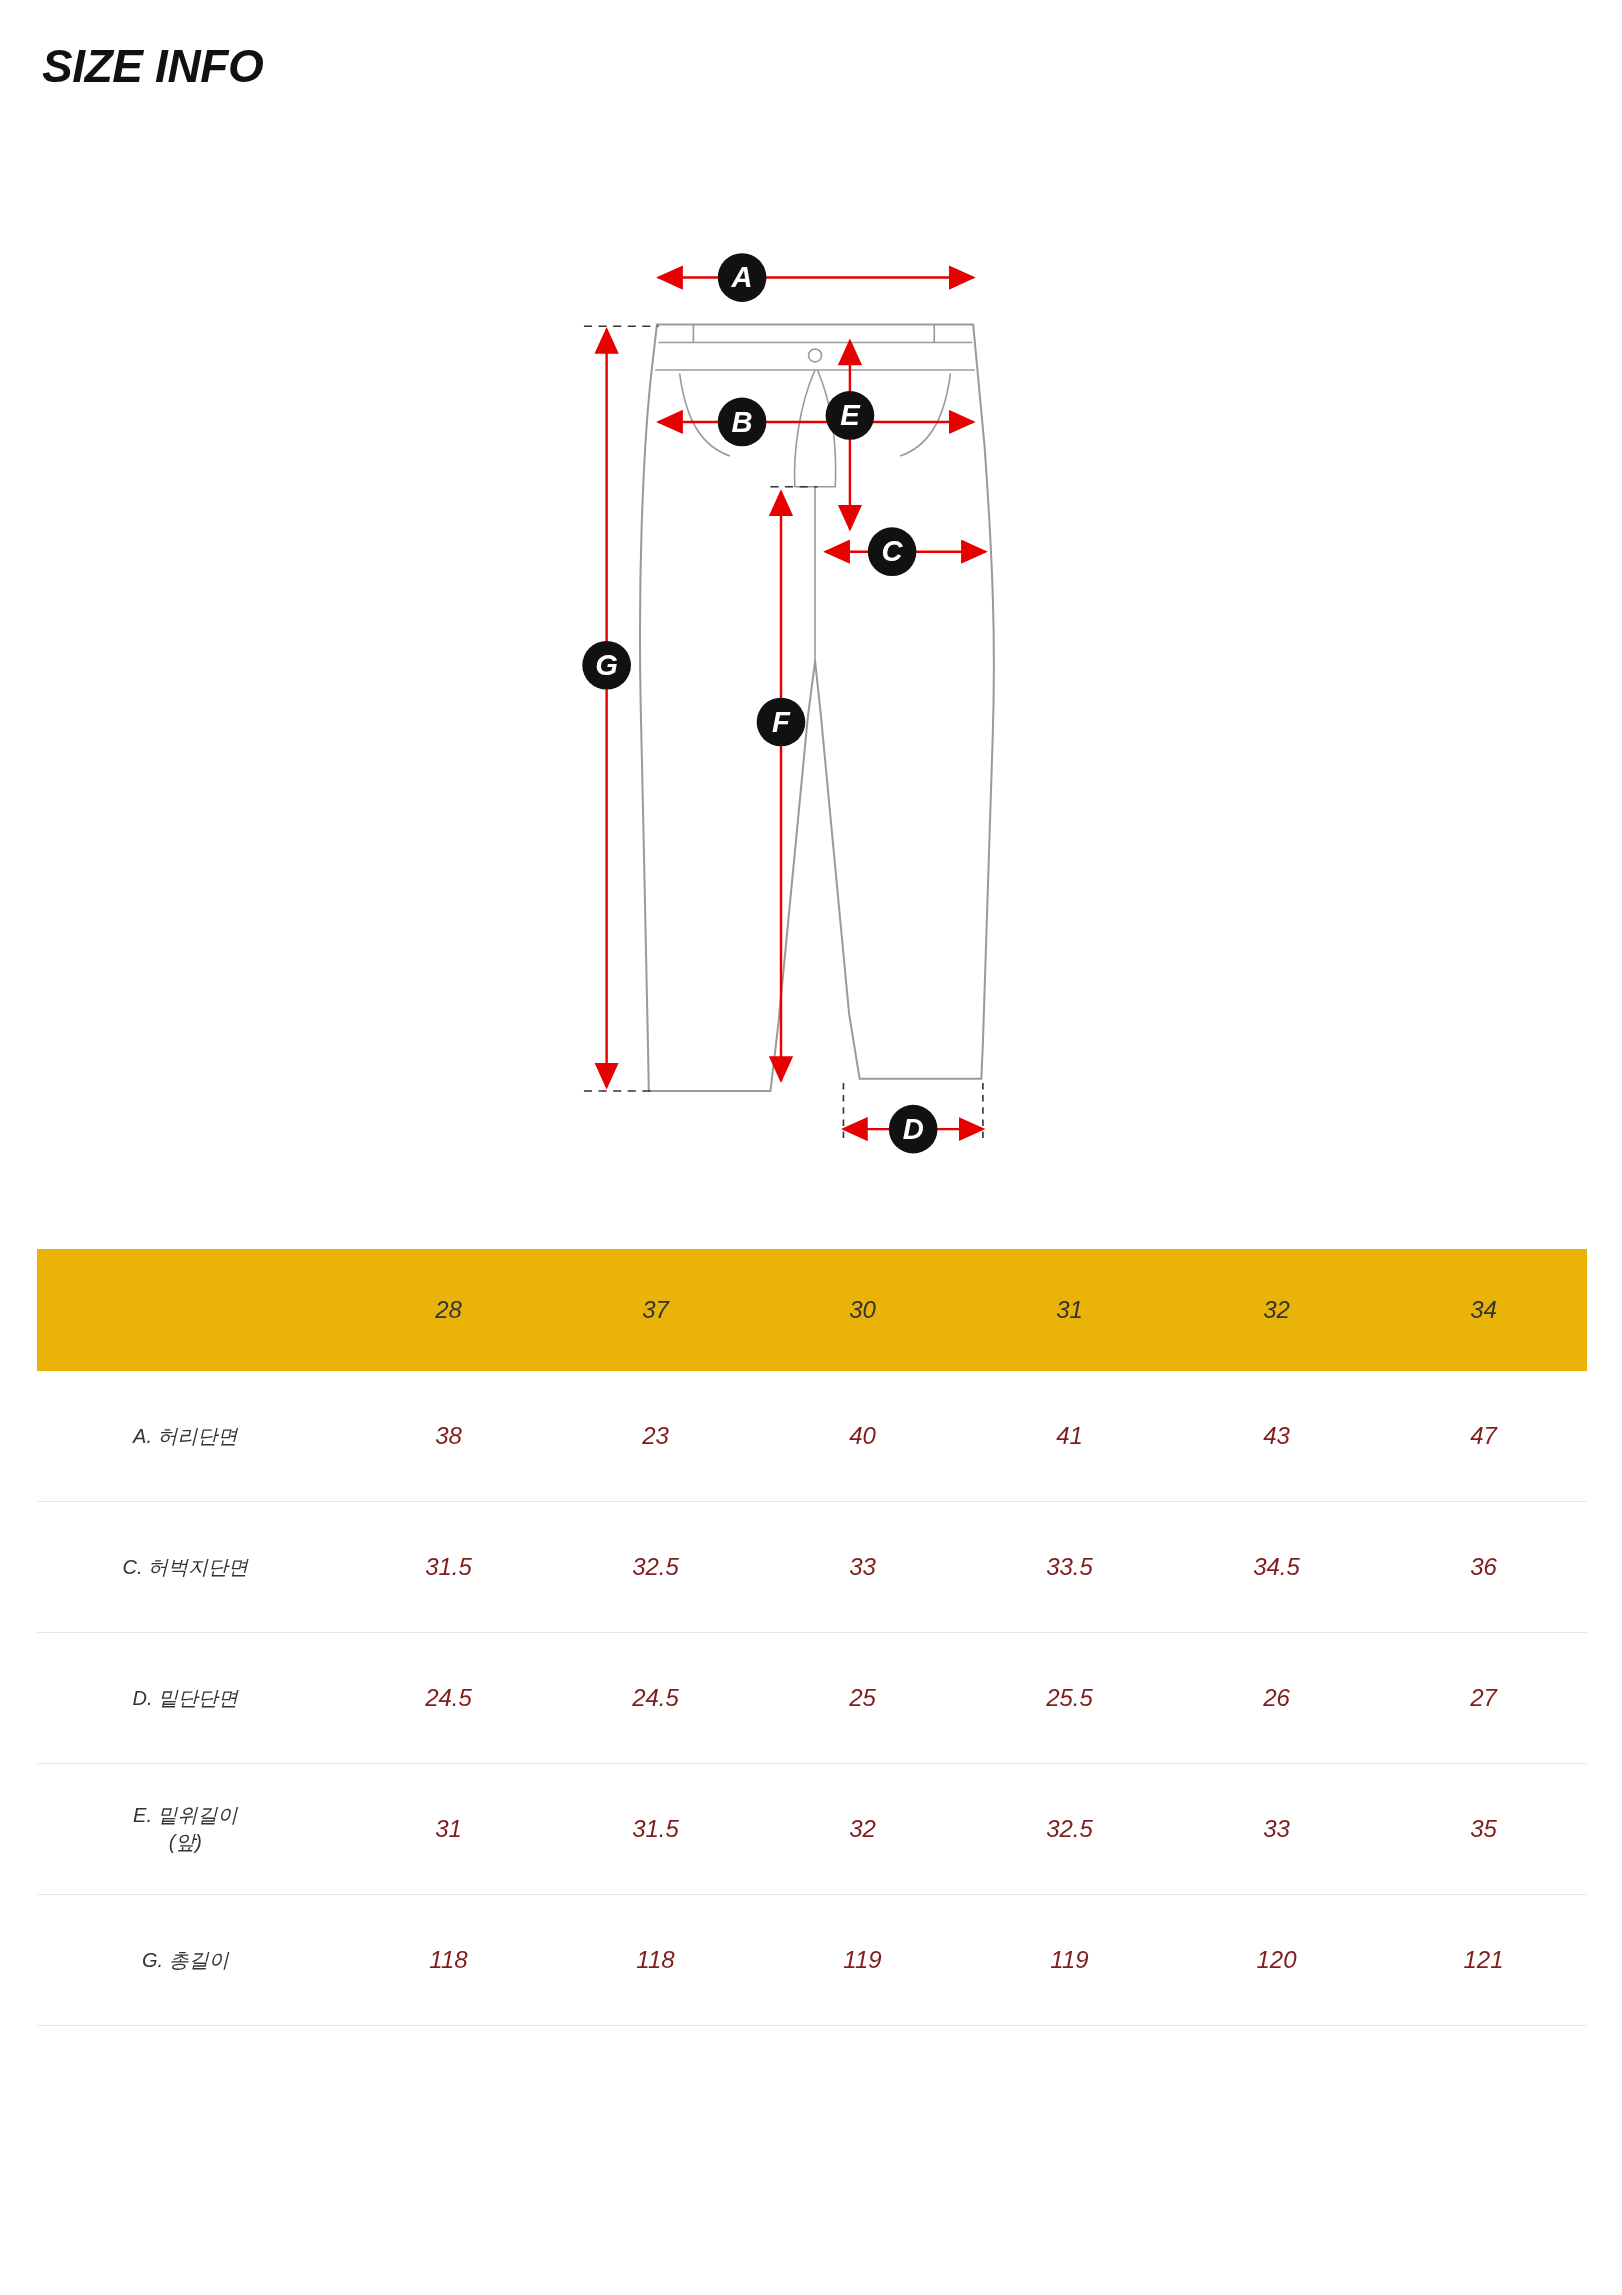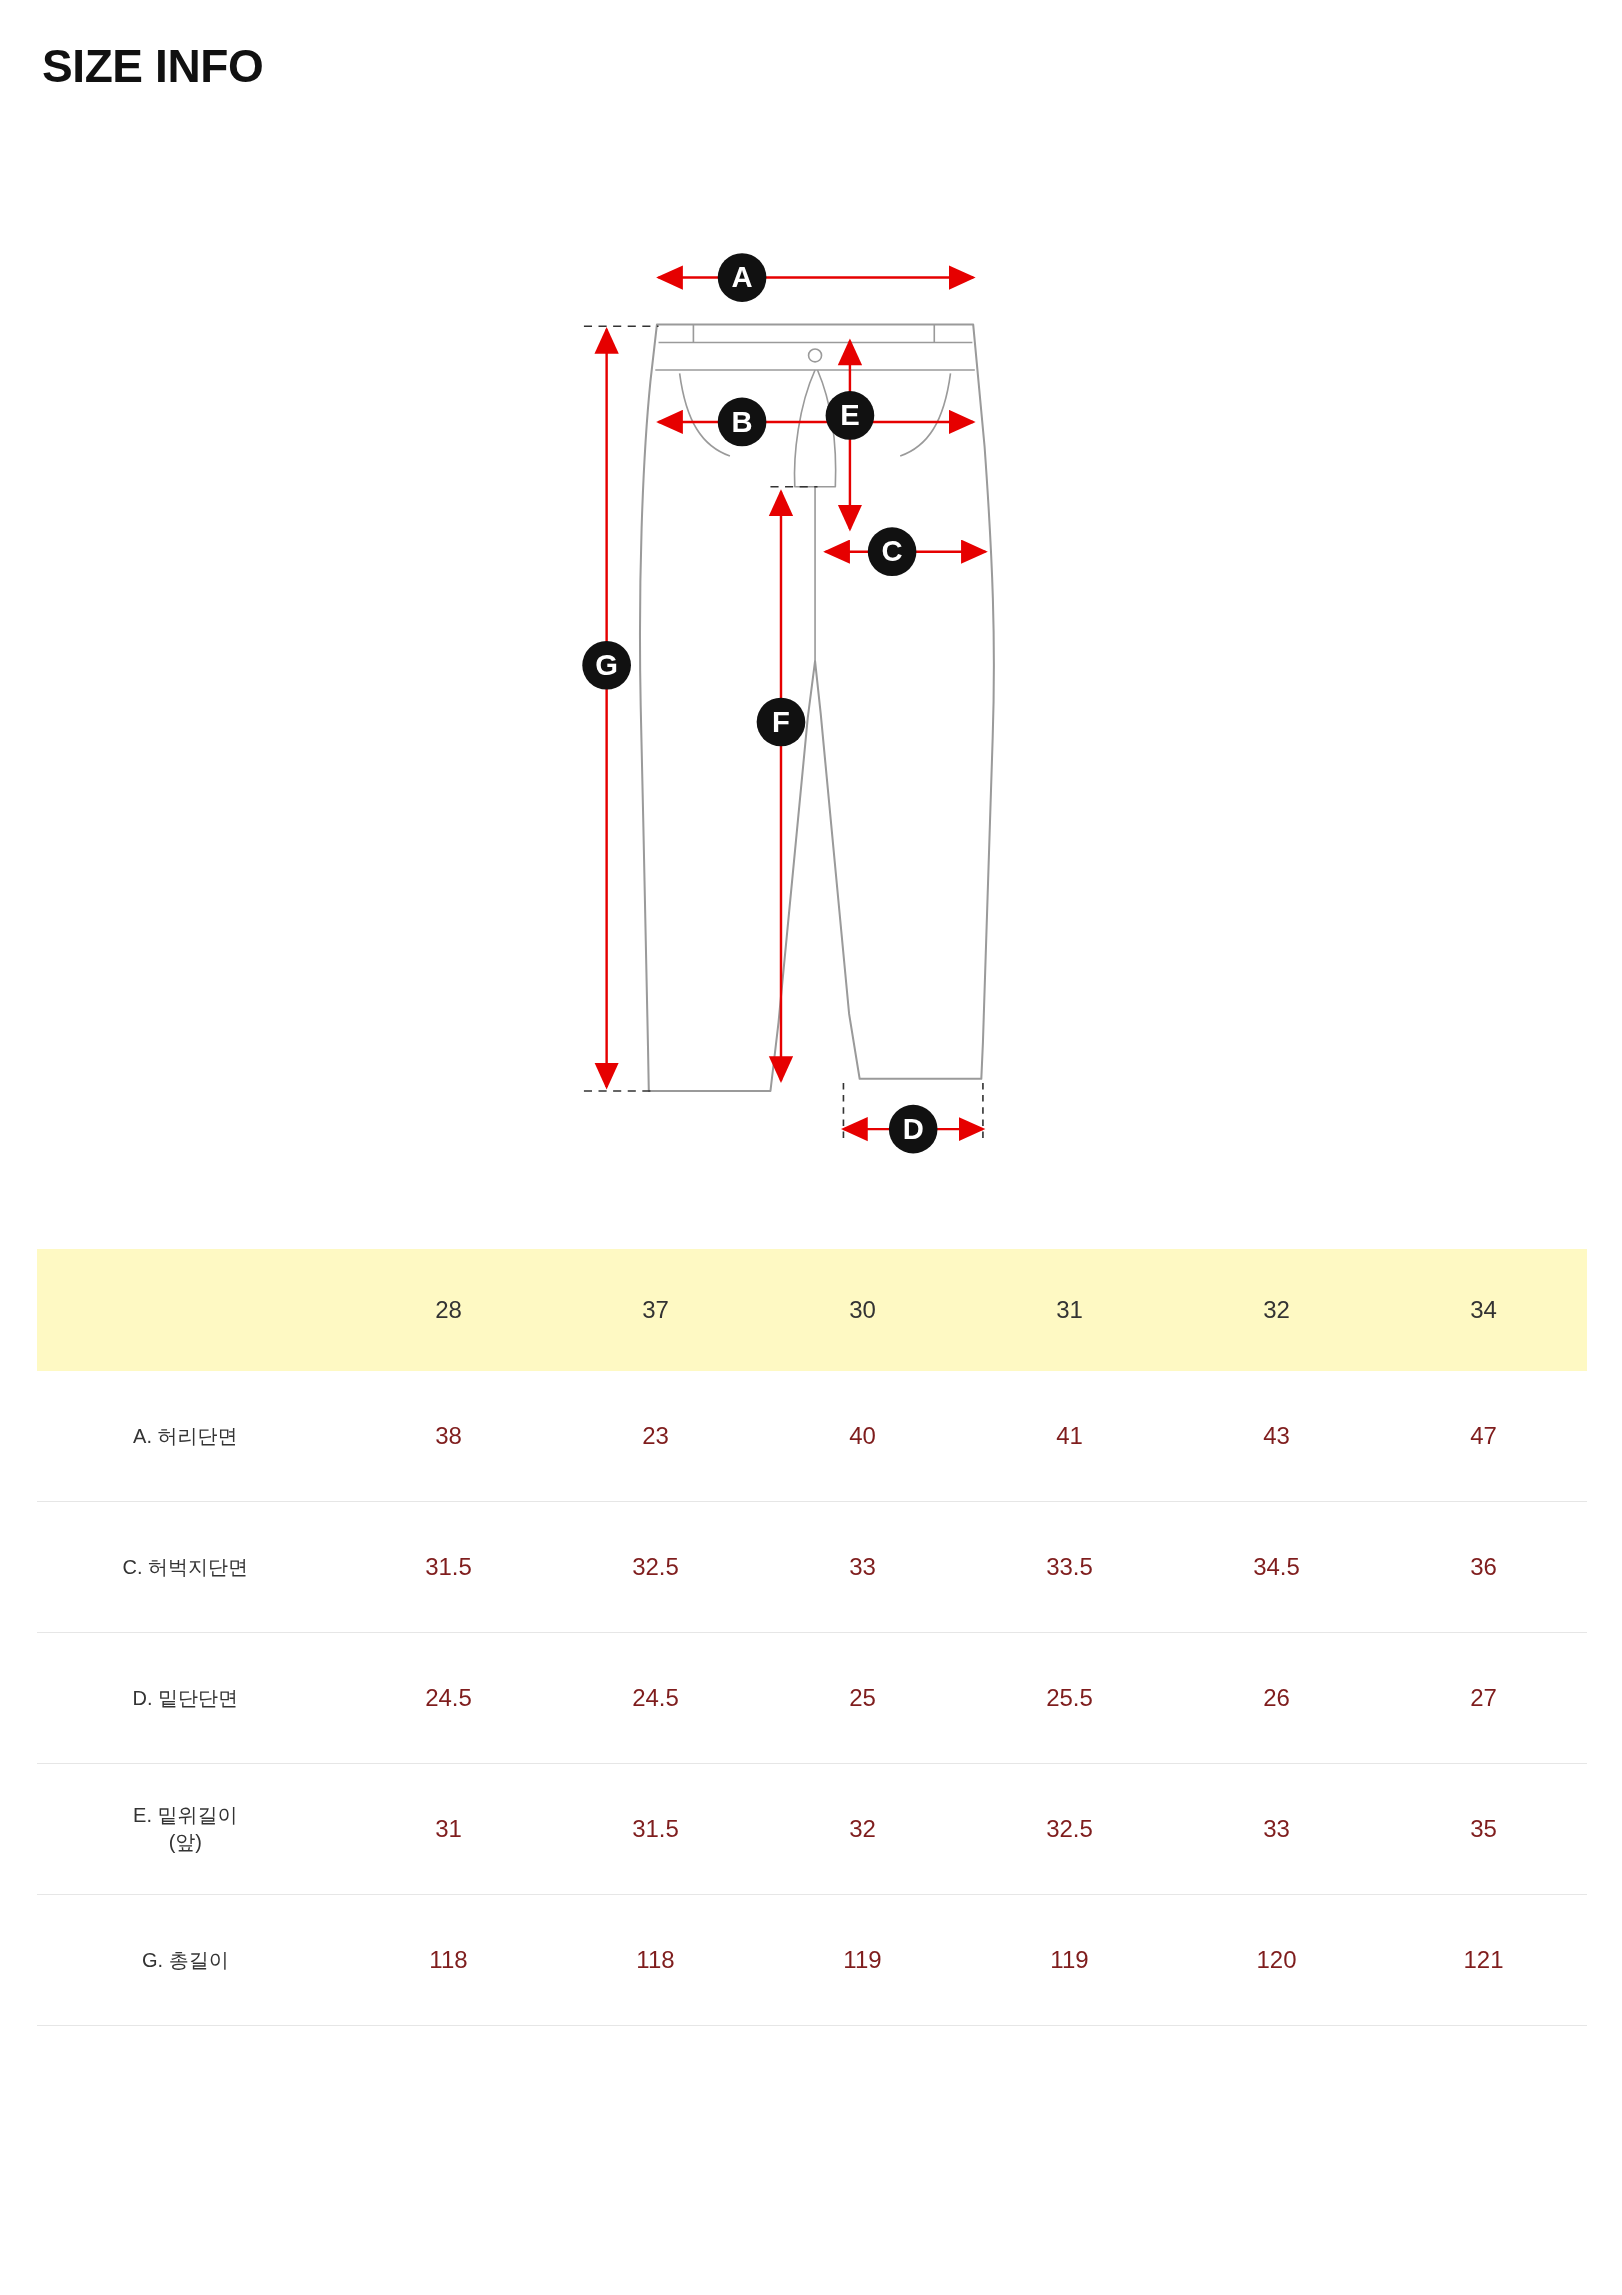--- a/index.html
+++ b/index.html
@@ -12,20 +12,21 @@
     height: 2295px;
     font-family: "Liberation Sans", sans-serif;
     color: #222222;
     -webkit-font-smoothing: antialiased;
   }
   .page {
     position: relative;
     width: 1622px;
     height: 2295px;
     box-sizing: border-box;
+    font-style: italic;
   }
   .title {
     position: absolute;
     left: 42px;
     top: 39px;
     font-size: 46px;
     font-weight: bold;
     letter-spacing: -0.4px;
     color: #111111;
   }
@@ -51,21 +52,21 @@
   table.size-table th,
   table.size-table td {
     text-align: center;
     vertical-align: middle;
     padding: 0;
     height: 130px;
     font-weight: normal;
     color: #7f1d1d;
   }
   table.size-table thead th {
-    background: #fef9c3;
+    background: #eab308;
     height: 122px;
     font-size: 24px;
     color: #333333;
     border: none;
   }
   table.size-table tbody tr {
     border-bottom: 0.8px solid #e6e6e6;
   }
   table.size-table tbody tr:first-child td {
     border-top: none;

